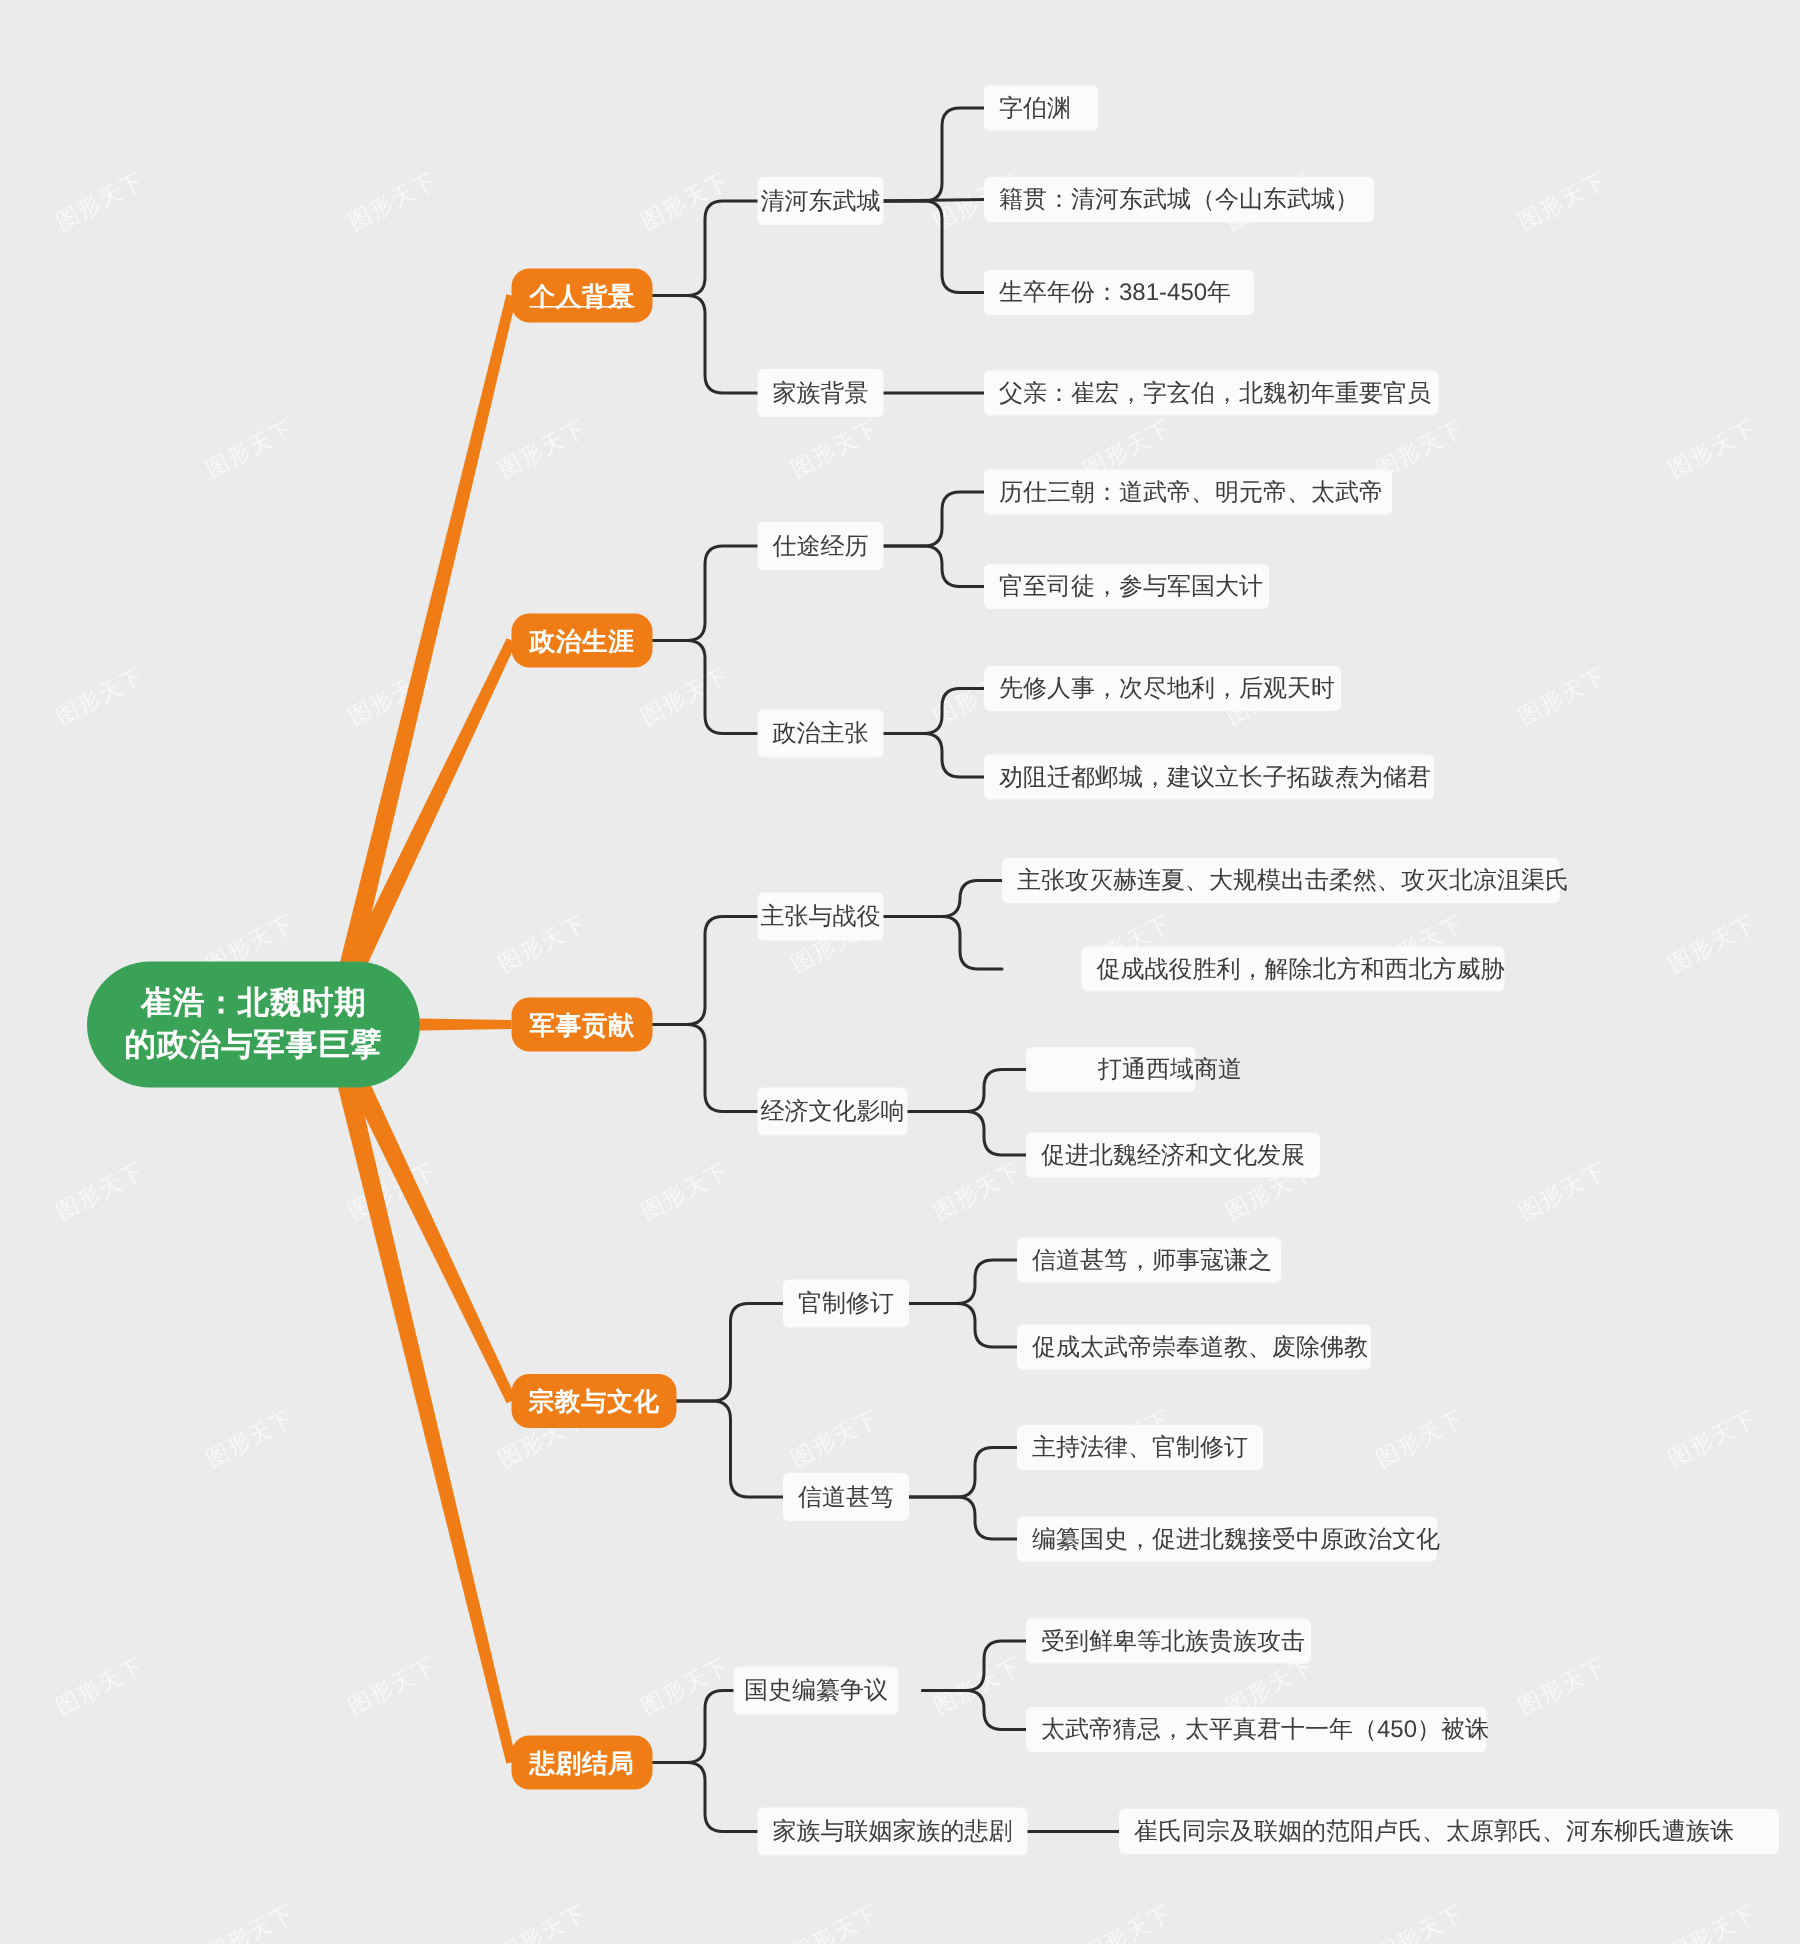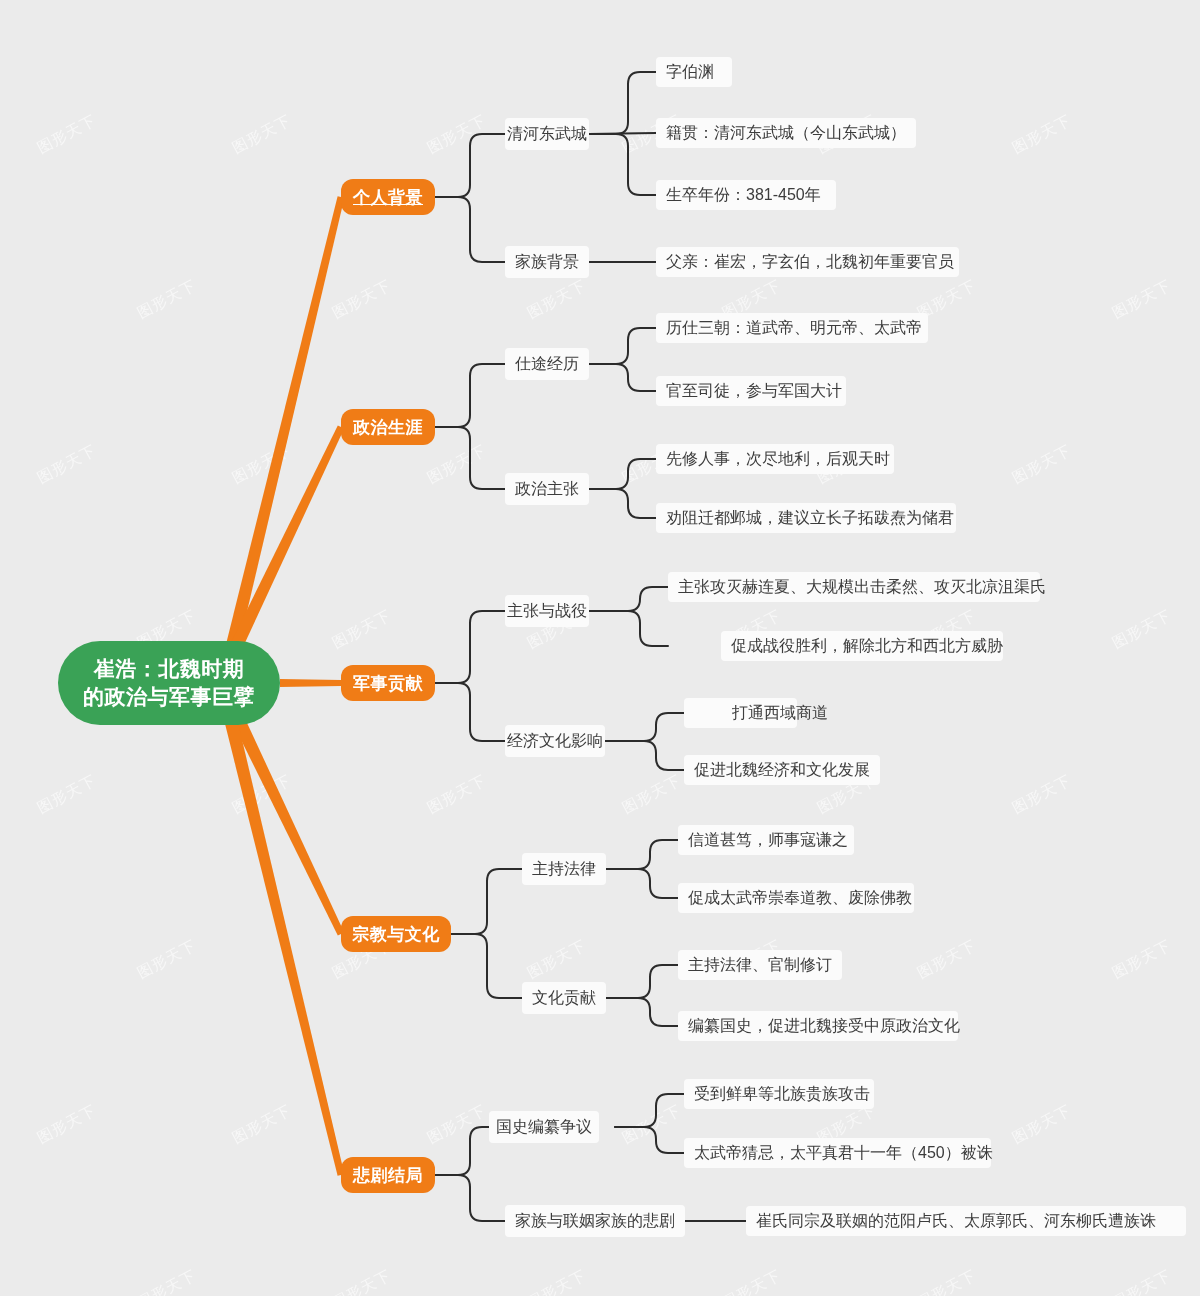--- a/index.html
+++ b/index.html
@@ -183,25 +183,25 @@
   <div class="node sub" style="left:505px;top:595px;width:84px;height:32px;">主张与战役</div>
   <div class="node leaf" style="left:668px;top:572px;width:372px;height:30px;">主张攻灭赫连夏、大规模出击柔然、攻灭北凉沮渠氏</div>
   <div class="node leaf" style="left:684px;top:631px;width:282px;height:30px;margin-left:37px;">促成战役胜利，解除北方和西北方威胁</div>
 
   <div class="node sub" style="left:505px;top:725px;width:100px;height:32px;">经济文化影响</div>
   <div class="node leaf" style="left:684px;top:698px;width:113px;height:30px;padding-left:48px;">打通西域商道</div>
   <div class="node leaf" style="left:684px;top:755px;width:196px;height:30px;">促进北魏经济和文化发展</div>
 
   <div class="node branch" style="left:341px;top:916px;width:110px;height:36px;">宗教与文化</div>
 
-  <div class="node sub" style="left:522px;top:853px;width:84px;height:32px;">主持法律</div>
+  <div class="node sub" style="left:522px;top:853px;width:84px;height:32px;">官制修订</div>
   <div class="node leaf" style="left:678px;top:825px;width:176px;height:30px;">信道甚笃，师事寇谦之</div>
   <div class="node leaf" style="left:678px;top:883px;width:236px;height:30px;">促成太武帝崇奉道教、废除佛教</div>
 
-  <div class="node sub" style="left:522px;top:982px;width:84px;height:32px;">文化贡献</div>
+  <div class="node sub" style="left:522px;top:982px;width:84px;height:32px;">信道甚笃</div>
   <div class="node leaf" style="left:678px;top:950px;width:164px;height:30px;">主持法律、官制修订</div>
   <div class="node leaf" style="left:678px;top:1011px;width:280px;height:30px;">编纂国史，促进北魏接受中原政治文化</div>
 
   <div class="node branch" style="left:341px;top:1157px;width:94px;height:36px;">悲剧结局</div>
 
   <div class="node sub" style="left:489px;top:1111px;width:110px;height:32px;">国史编纂争议</div>
   <div class="node leaf" style="left:684px;top:1079px;width:190px;height:30px;">受到鲜卑等北族贵族攻击</div>
   <div class="node leaf" style="left:684px;top:1138px;width:307px;height:30px;">太武帝猜忌，太平真君十一年（450）被诛</div>
 
   <div class="node sub" style="left:505px;top:1205px;width:180px;height:32px;">家族与联姻家族的悲剧</div>

